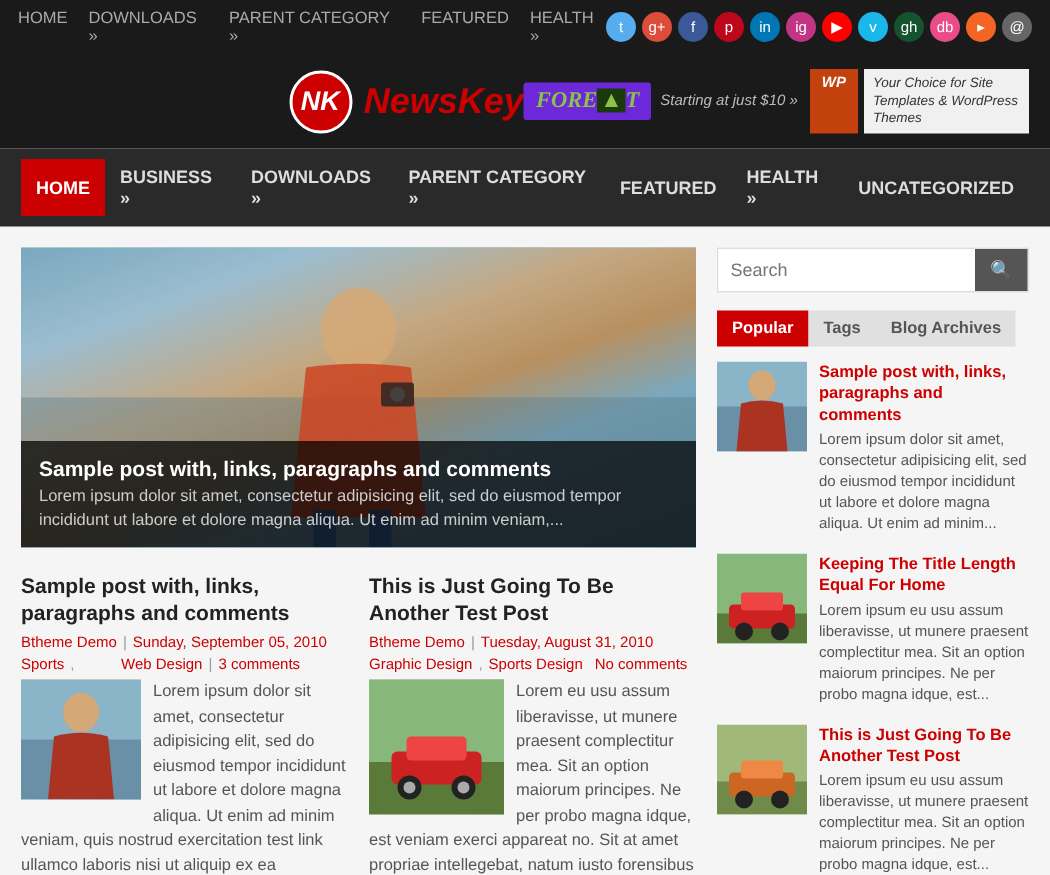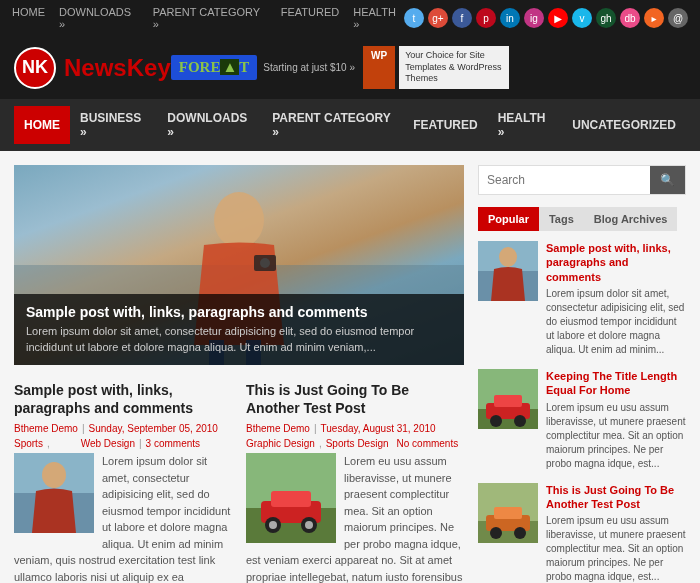--- a/index.html
+++ b/index.html
@@ -18,21 +18,21 @@
     .si-linkedin { background: #0077b5; }
     .si-instagram { background: #c13584; }
     .si-youtube { background: #ff0000; }
     .si-vimeo { background: #1ab7ea; }
     .si-github { background: #14532d; }
     .si-dribbble { background: #ea4c89; }
     .si-rss { background: #f26522; }
     .si-email { background: #666; }
 
     
-    .header { background: #1a1a1a; display: flex; align-items: center; justify-content: flex-start; padding: 10px 14px; }
+    .header { background: #1a1a1a; display: flex; align-items: center; justify-content: flex-end; padding: 10px 14px; font-style: italic; }
     .logo { display: flex; align-items: center; gap: 8px; }
     .logo-icon { width: 42px; height: 42px; border-radius: 50%; background: #cc0000; display: flex; align-items: center; justify-content: center; font-weight: bold; font-size: 18px; color: #fff; border: 2px solid #fff; }
     .logo-text { font-size: 24px; font-weight: bold; color: #fff; }
     .logo-text span { color: #cc0000; }
     .ad-banner { display: flex; align-items: center; gap: 8px; }
 
     
     .main-nav { background: #2a2a2a; display: flex; align-items: center; padding: 0 14px; }
     .main-nav a { color: #ddd; font-size: 12px; text-decoration: none; text-transform: uppercase; padding: 12px 10px; display: inline-block; font-weight: bold; }
     .main-nav a:hover, .main-nav a.active { color: #fff; background: #cc0000; }
@@ -104,21 +104,21 @@
 
 <div class="header">
   <div class="logo">
     <div class="logo-icon">NK</div>
     <div class="logo-text">
       <span>News</span><span style="color:#cc0000">Key</span>
     </div>
   </div>
   <div class="ad-banner">
     <div style="display:flex; align-items:center; gap:6px;">
-      <div style="background:#1d4ed8; color:#8bc34a; font-family:serif; font-size:15px; font-weight:bold; padding:4px 8px; border-radius:2px;">
+      <div style="background:#6d28d9; color:#8bc34a; font-family:serif; font-size:15px; font-weight:bold; padding:4px 8px; border-radius:2px;">
         <span style="color:#8bc34a;">FORE</span><span style="color:#8bc34a; background:#1a3a0a; padding:0 2px;">▲</span><span style="color:#8bc34a;">T</span>
       </div>
       <div style="color:#bbb; font-size:10px;">Starting at just $10 »</div>
     </div>
     <div style="display:flex; align-items:stretch; gap:4px;">
       <div style="background:#c2410c; color:#fff; font-size:10px; padding:4px 8px; font-weight:bold;">WP</div>
       <div style="background:#f0f0f0; color:#333; font-size: 9px; padding:4px 6px; max-width:110px; line-height:1.3;">Your Choice for Site Templates &amp; WordPress Themes</div>
     </div>
   </div>
 </div>

